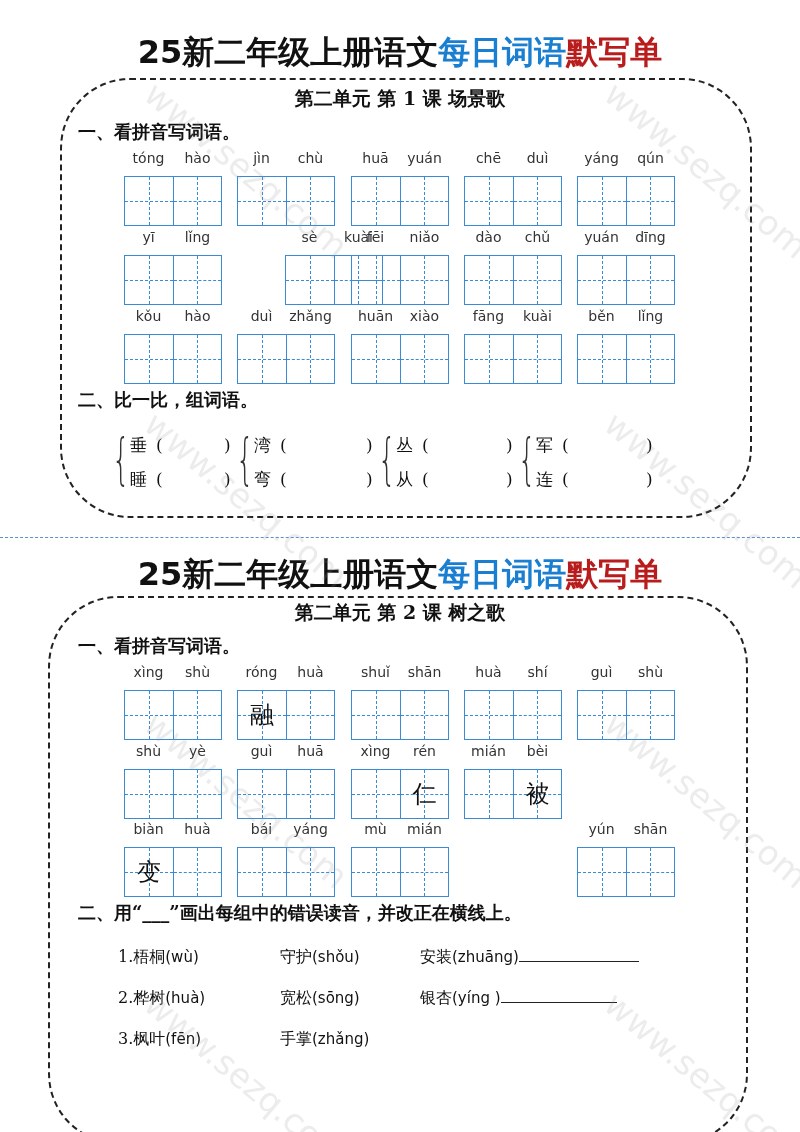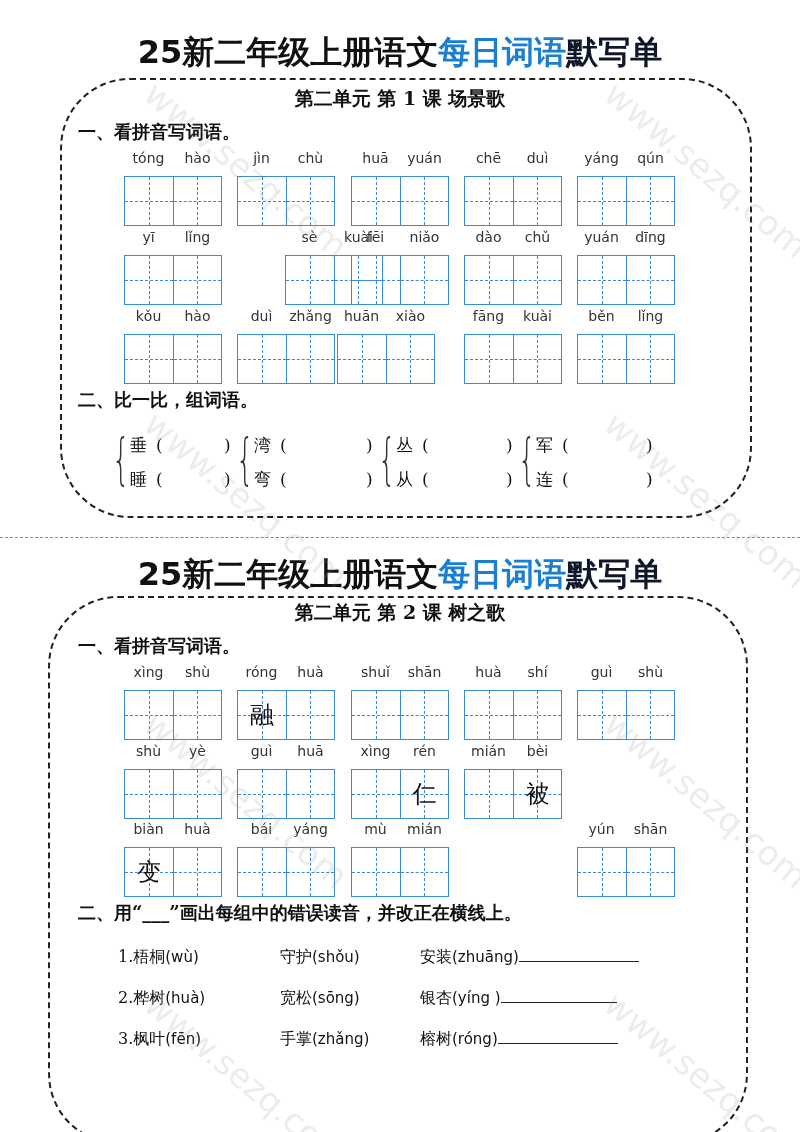--- a/index.html
+++ b/index.html
@@ -12,21 +12,21 @@
 
   .main-title {
     position: absolute; left: 0; width: 800px; text-align: center;
     font-family: "DejaVu Sans", "Liberation Sans", sans-serif;
     font-weight: bold; font-size: 32px; letter-spacing: 0px; line-height: 40px;
   }
   .sheet-1 .main-title { top: 32px; }
   .sheet-2 .main-title { top: 6px; }
   .t-black { color: #111; text-align: center; }
   .t-blue { color: #1a7fd0; }
-  .t-red { color: #0f172a; }
+  .t-red { color: #b91c1c; }
 
   .frame {
     position: absolute; border: 2px dashed #222; border-radius: 70px;
   }
   .sheet-1 .frame { left: 60px; top: 78px; width: 692px; height: 440px; }
   .sheet-2 .frame { left: 48px; top: 48px; width: 700px; height: 548px; }
 
   .lesson-title {
     position: absolute; left: 0; width: 800px; text-align: center;
     font-size: 19px; font-weight: bold; line-height: 24px;
@@ -275,21 +275,21 @@
         </div>
         <div class="boxes">
           <div class="cell">
             <span></span>
           </div>
           <div class="cell">
             <span></span>
           </div>
         </div>
       </div>
-      <div class="word" style="left: 213px;">
+      <div class="word" style="left: 227px;">
         <div class="pinyin">
           <span>huān</span>
           <span>xiào</span>
         </div>
         <div class="boxes">
           <div class="cell">
             <span></span>
           </div>
           <div class="cell">
             <span></span>
@@ -591,21 +591,20 @@
       <div class="fix-item" style="left: 302px;"><span>安装</span><span class="py">(zhuāng)</span><span class="answer-line" style="width: 120px;"></span></div>
     </div>
   <div class="fix-row" style="top:437px;" id="s1f1">
       <div class="fix-item" style="left: 0px;"><span>2.桦树</span><span class="py">(huà)</span></div>
       <div class="fix-item" style="left: 162px;"><span>宽松</span><span class="py">(sōng)</span></div>
       <div class="fix-item" style="left: 302px;"><span>银杏</span><span class="py">(yíng )</span><span class="answer-line" style="width: 116px;"></span></div>
     </div>
   <div class="fix-row" style="top:478px;" id="s1f2">
       <div class="fix-item" style="left: 0px;"><span>3.枫叶</span><span class="py">(fēn)</span></div>
       <div class="fix-item" style="left: 162px;"><span>手掌</span><span class="py">(zhǎng)</span></div>
-      <div class="fix-item" style="left: 302px;"><span>榕树</span><span class="py">(róng)</span><span class="answer-line" style="width: 120px;"></span></div>
     </div>
 </section>
 
 <div class="watermark" style="left:120px; top:150px;">www.sezq.com</div>
 <div class="watermark" style="left:580px; top:150px;">www.sezq.com</div>
 <div class="watermark" style="left:120px; top:480px;">www.sezq.com</div>
 <div class="watermark" style="left:580px; top:480px;">www.sezq.com</div>
 <div class="watermark" style="left:120px; top:780px;">www.sezq.com</div>
 <div class="watermark" style="left:580px; top:780px;">www.sezq.com</div>
 <div class="watermark" style="left:120px; top:1060px;">www.sezq.com</div>

